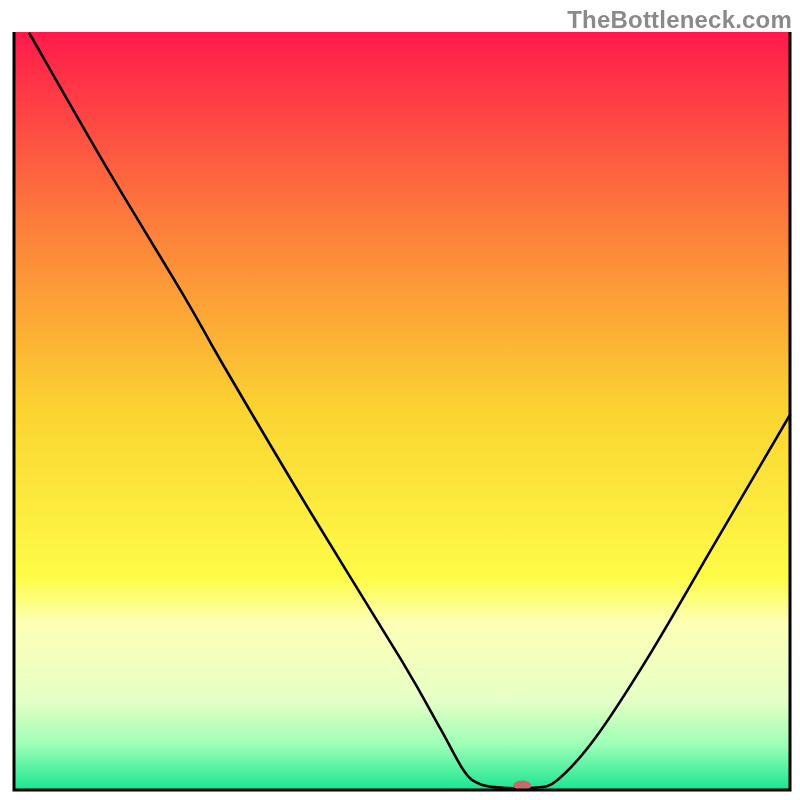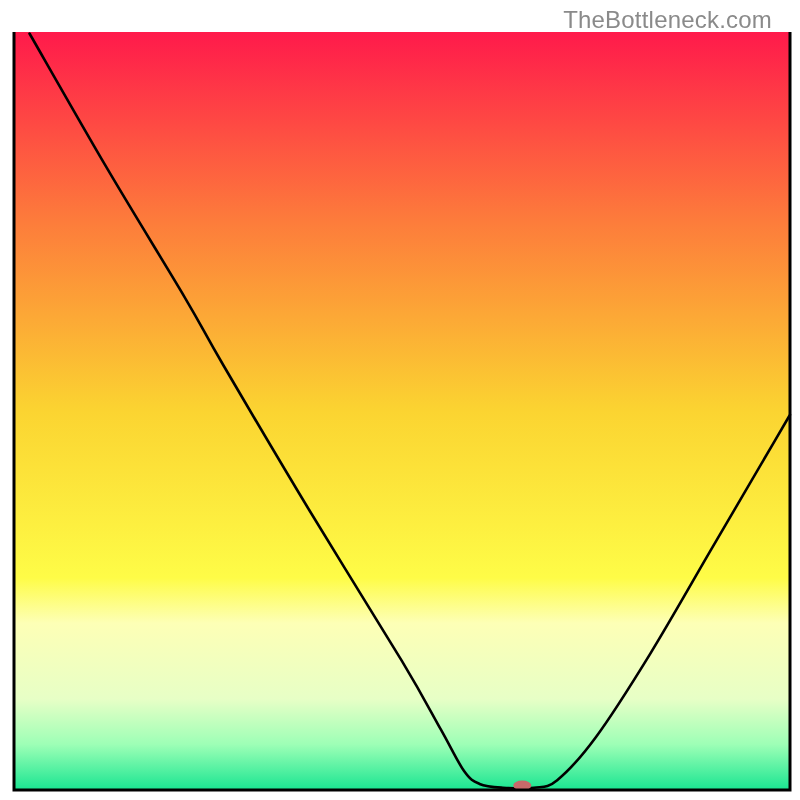--- a/index.html
+++ b/index.html
@@ -11,24 +11,24 @@
     font-family: Arial, Helvetica, sans-serif;
   }
   .chart-container {
     position: relative;
     width: 800px;
     height: 800px;
   }
   .watermark {
     position: absolute;
     top: 6px;
-    right: 28px;
+    right: 8px;
     color: #8a8a8a;
     font-size: 24px;
-    font-weight: 400;
+    font-weight: 700;
     letter-spacing: 0.2px;
     z-index: 5;
     margin-left: 38px;
   }
   svg {
     display: block;
   }
 </style>
 </head>
 <body>

